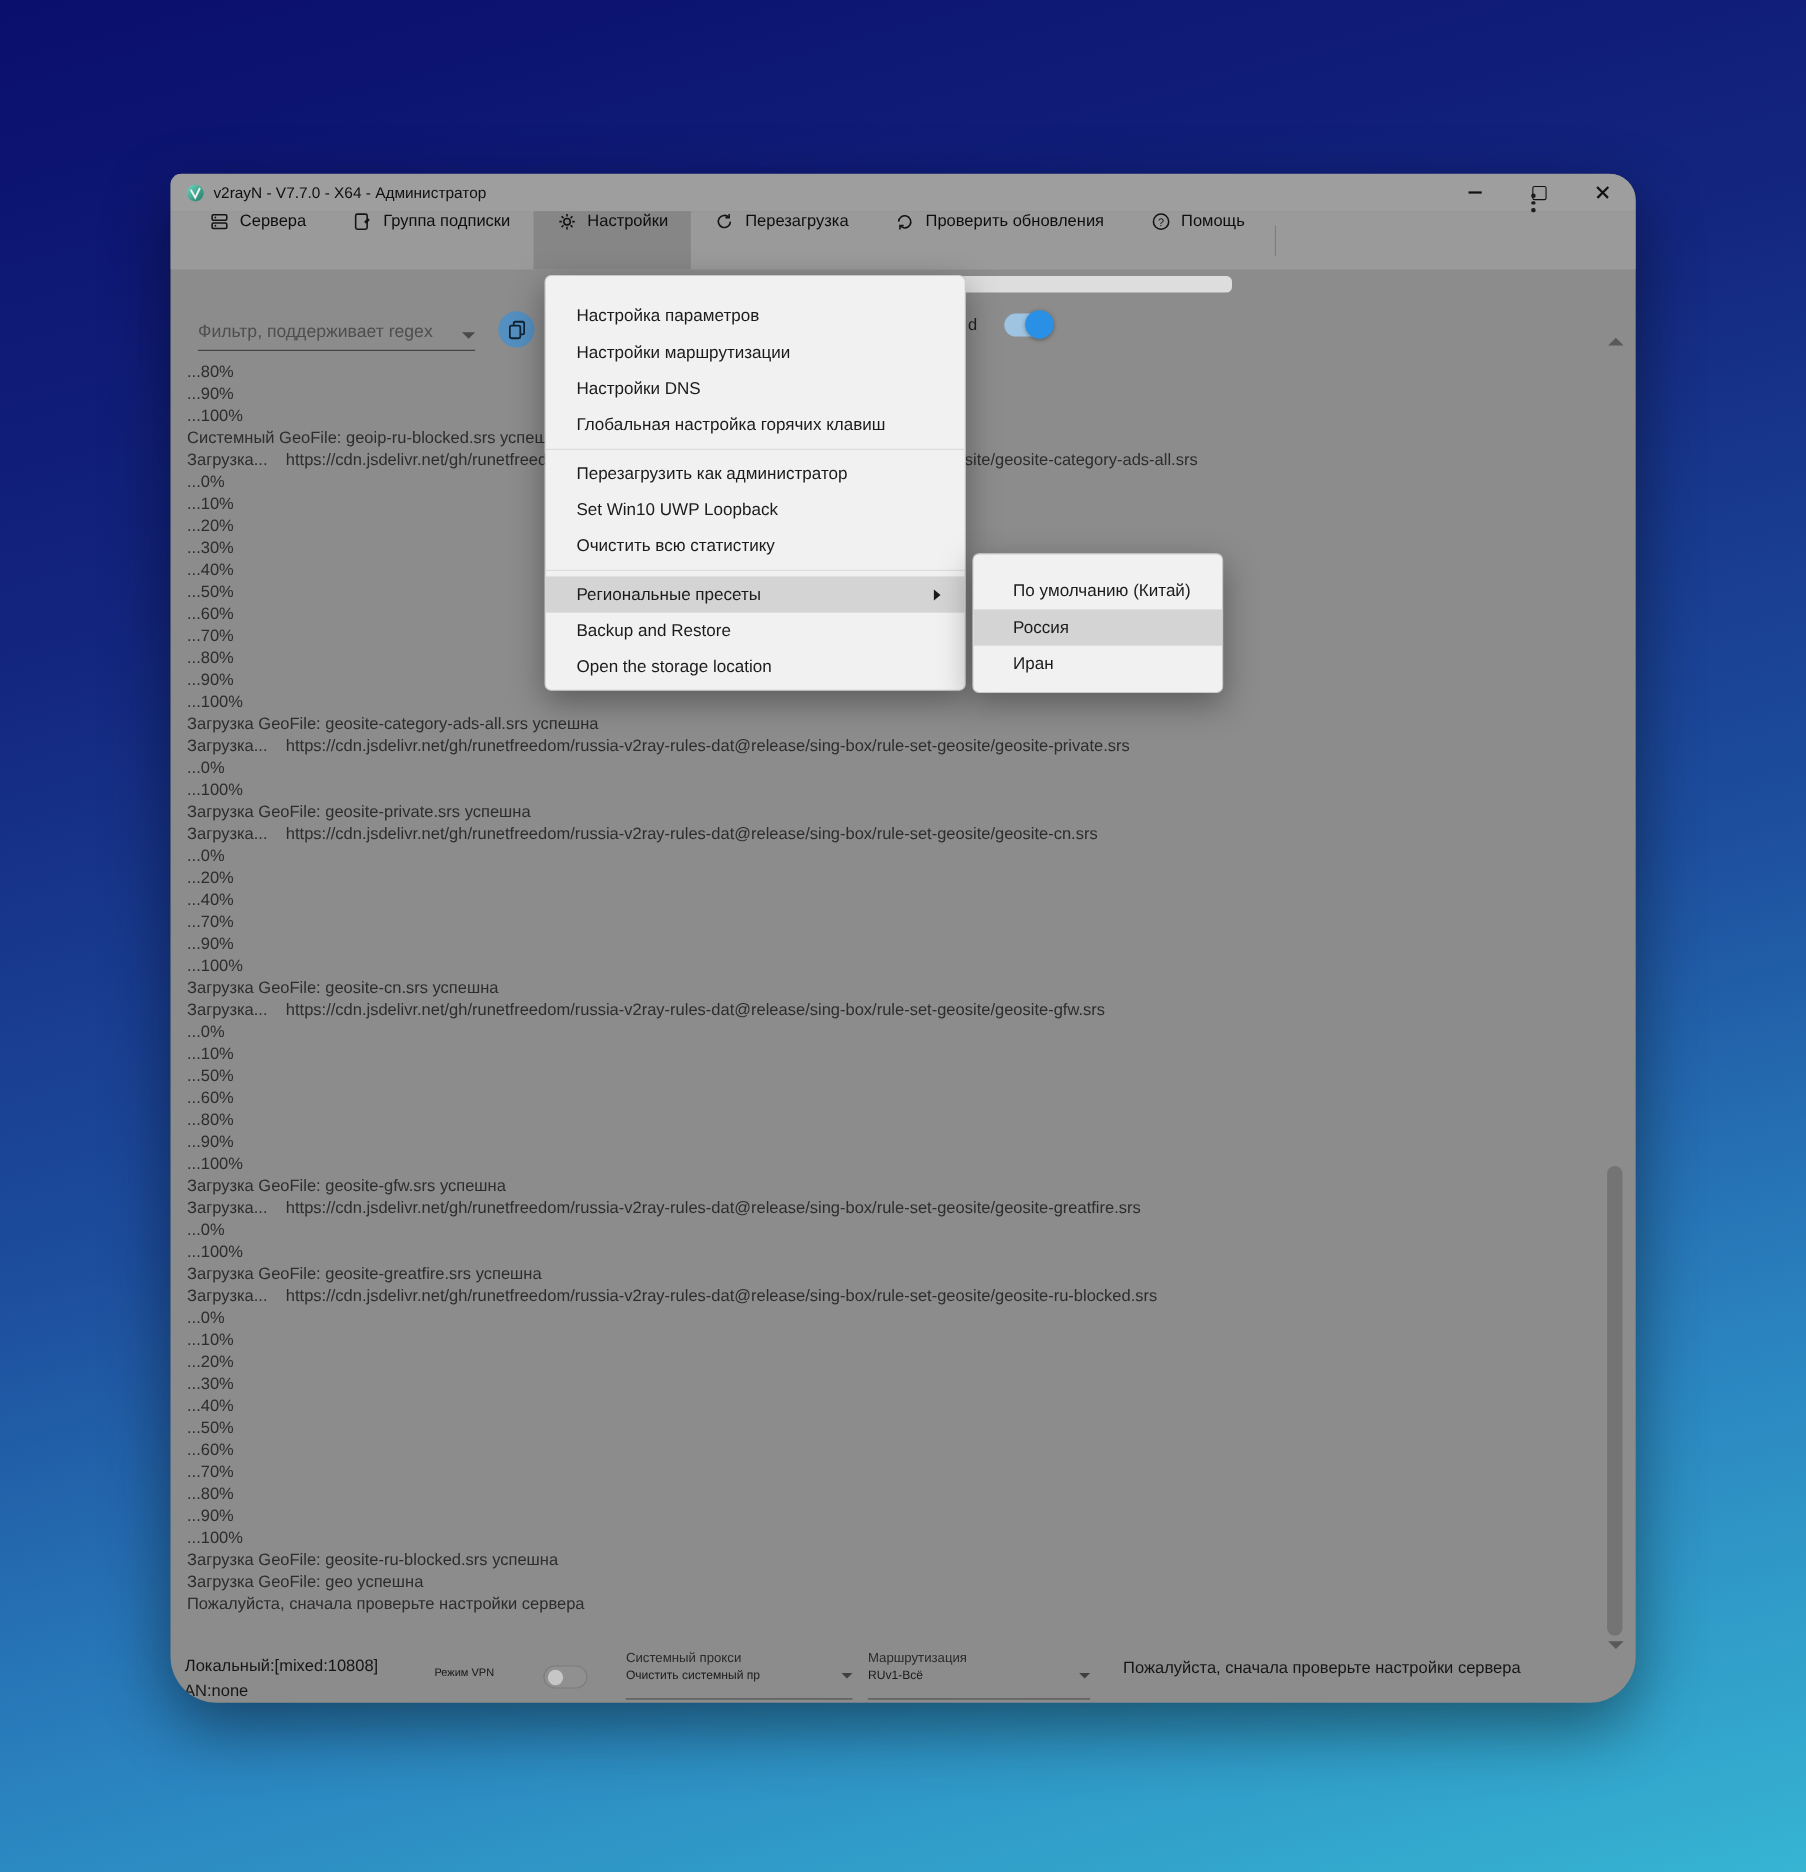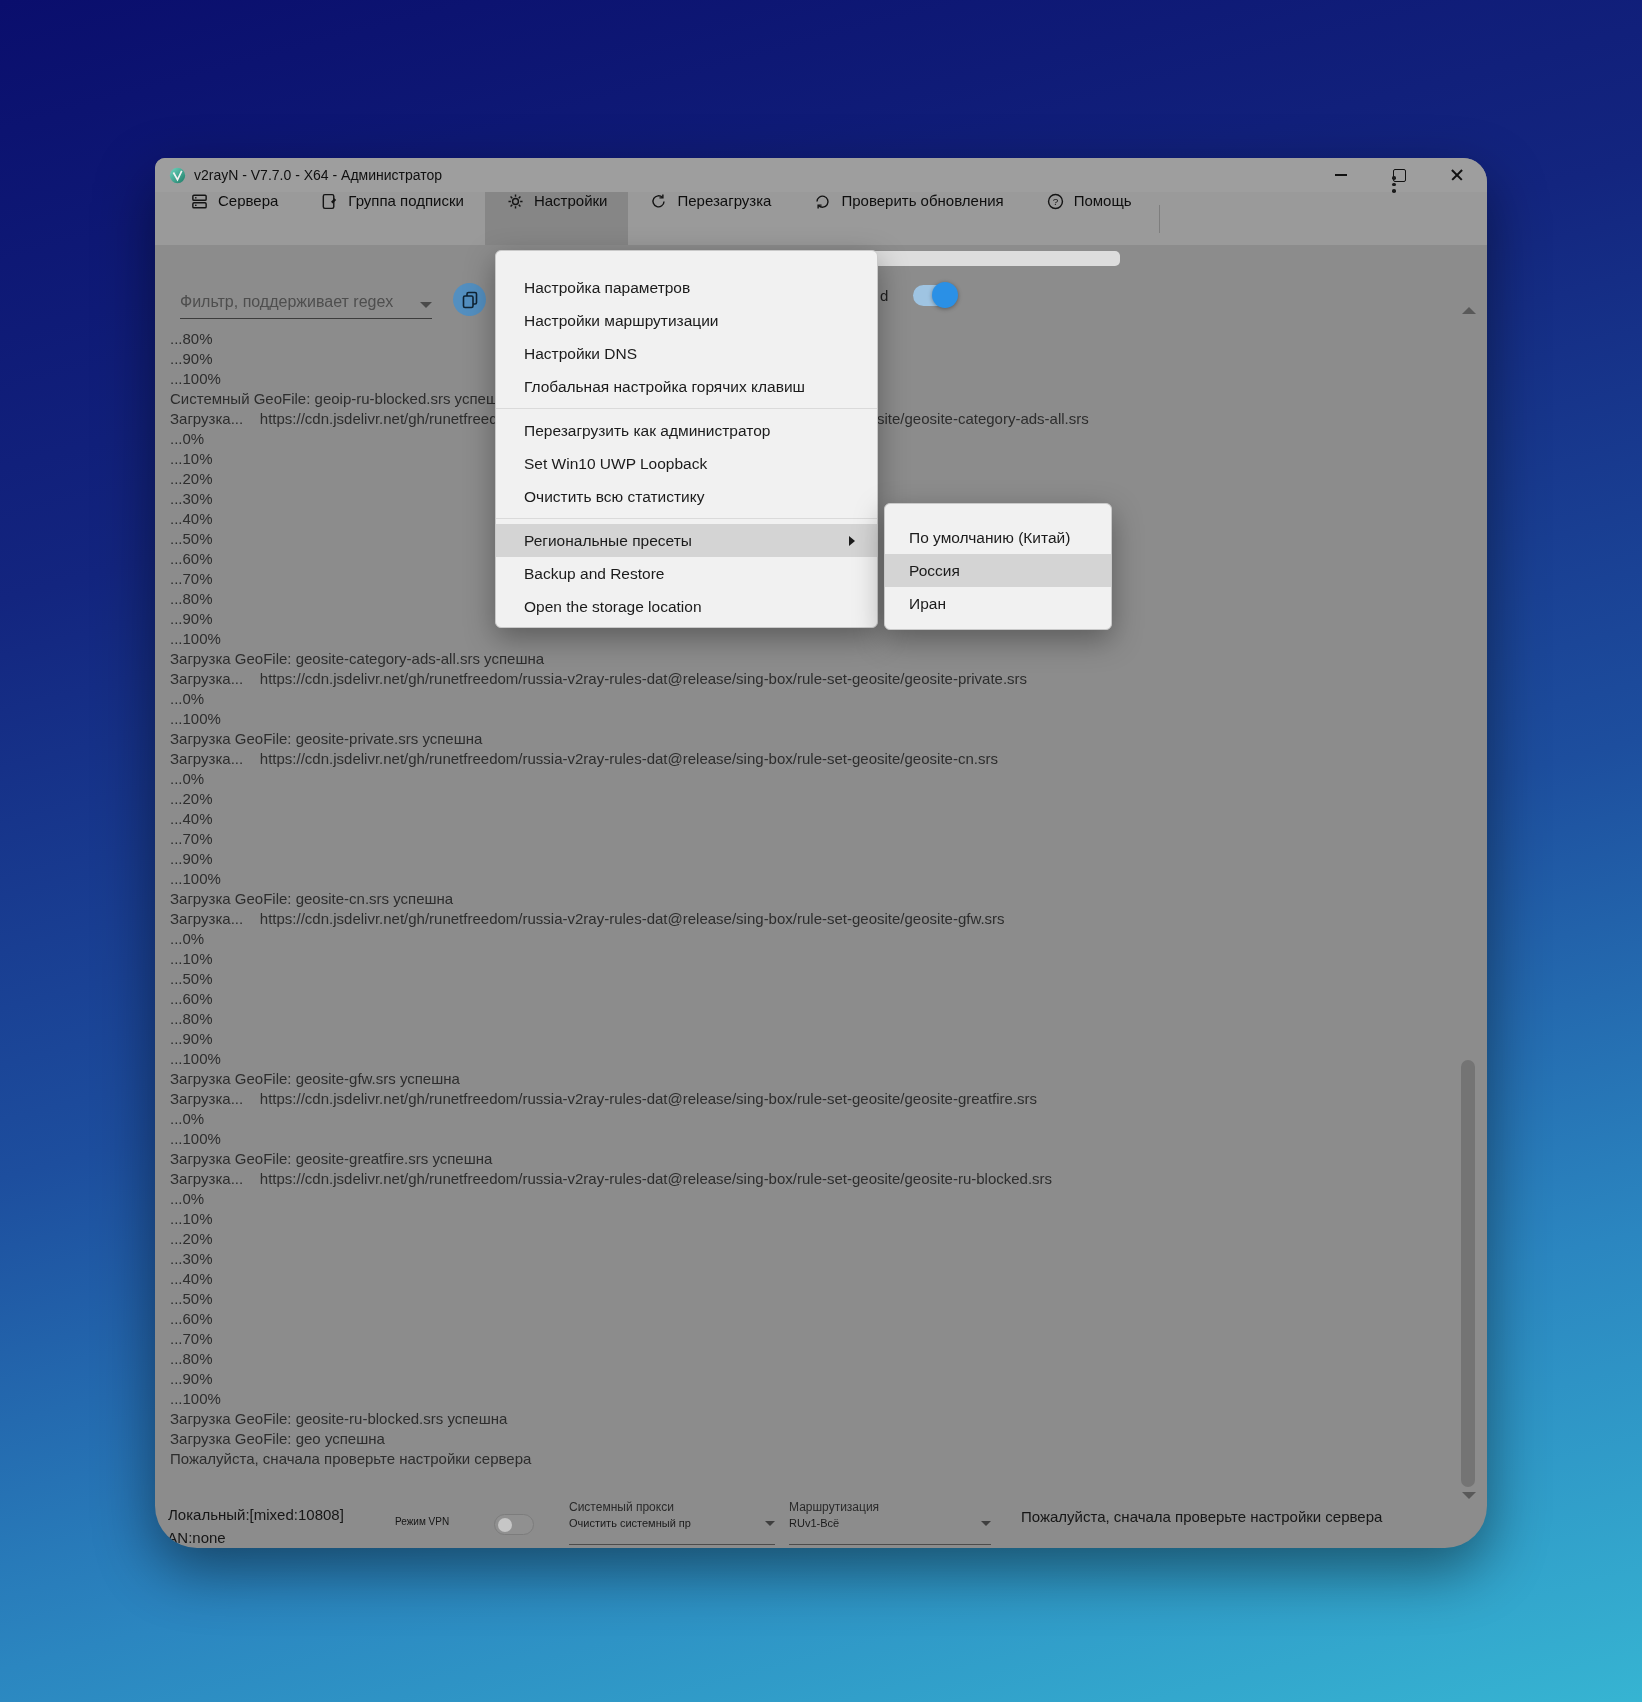--- a/index.html
+++ b/index.html
@@ -48,21 +48,21 @@
   .scrollbar-up{position:absolute;left:1307px;top:149px;width:0;height:0;border-left:7px solid transparent;border-right:7px solid transparent;border-bottom:7px solid #595959;}
   .scrollbar-thumb{position:absolute;left:1306px;top:902px;width:14px;height:427px;background:#747474;border-radius:7px;}
   .scrollbar-down{position:absolute;left:1307px;top:1334px;width:0;height:0;border-left:7px solid transparent;border-right:7px solid transparent;border-top:7px solid #595959;}
   
   .menu-strip{position:absolute;left:700px;top:93px;width:265px;height:15px;background:rgba(232,232,232,.88);border-radius:5px;z-index:5;}
   .popup{background:#f1f1f1;border:1px solid #c9c9c9;border-radius:6px;box-shadow:0 10px 30px rgba(0,0,0,.35);z-index:10;position:absolute;box-sizing:border-box;}
   .main-menu{left:340px;top:92px;width:383px;padding:20px 0 4px 0;}
   .sub-menu{left:729px;top:345px;width:228px;padding:17px 0 9px 0;}
   .menu-item{height:33px;display:flex;align-items:center;padding-left:28px;font-size:15.5px;color:#1b1b1b;cursor:default;}
   .menu-item.highlighted{background:#d4d4d4;}
-  .sub-menu .menu-item{padding-left:24px;}
+  .sub-menu .menu-item{padding-left:36px;}
   .menu-sep{height:1px;background:#dadada;margin:5px 0;}
   .submenu-arrow{width:0;height:0;border-left:6.5px solid #1b1b1b;border-top:5px solid transparent;border-bottom:5px solid transparent;margin-left:auto;margin-right:22px;}
   
   .sb-local{position:absolute;left:13px;top:1348px;font-size:15px;color:#161616;}
   .sb-lan{position:absolute;left:4px;top:1371px;font-size:15px;color:#161616;}
   .sb-vpn-label{position:absolute;left:240px;top:1358px;font-size:10px;color:#161616;}
   .toggle-off{position:absolute;left:339px;top:1356px;width:40px;height:21px;border-radius:11px;background:#909090;border:1px solid #7c7c7c;box-sizing:border-box;}
   .toggle-off .knob{position:absolute;left:3px;top:2.5px;width:14px;height:14px;border-radius:50%;background:#c6c6c6;}
   .sb-select{position:absolute;height:44px;border-bottom:1px solid #4c4c4c;}
   .sb-select .sb-small-label{font-size:12px;color:#2a2a2a;display:block;margin-bottom:3px;}

